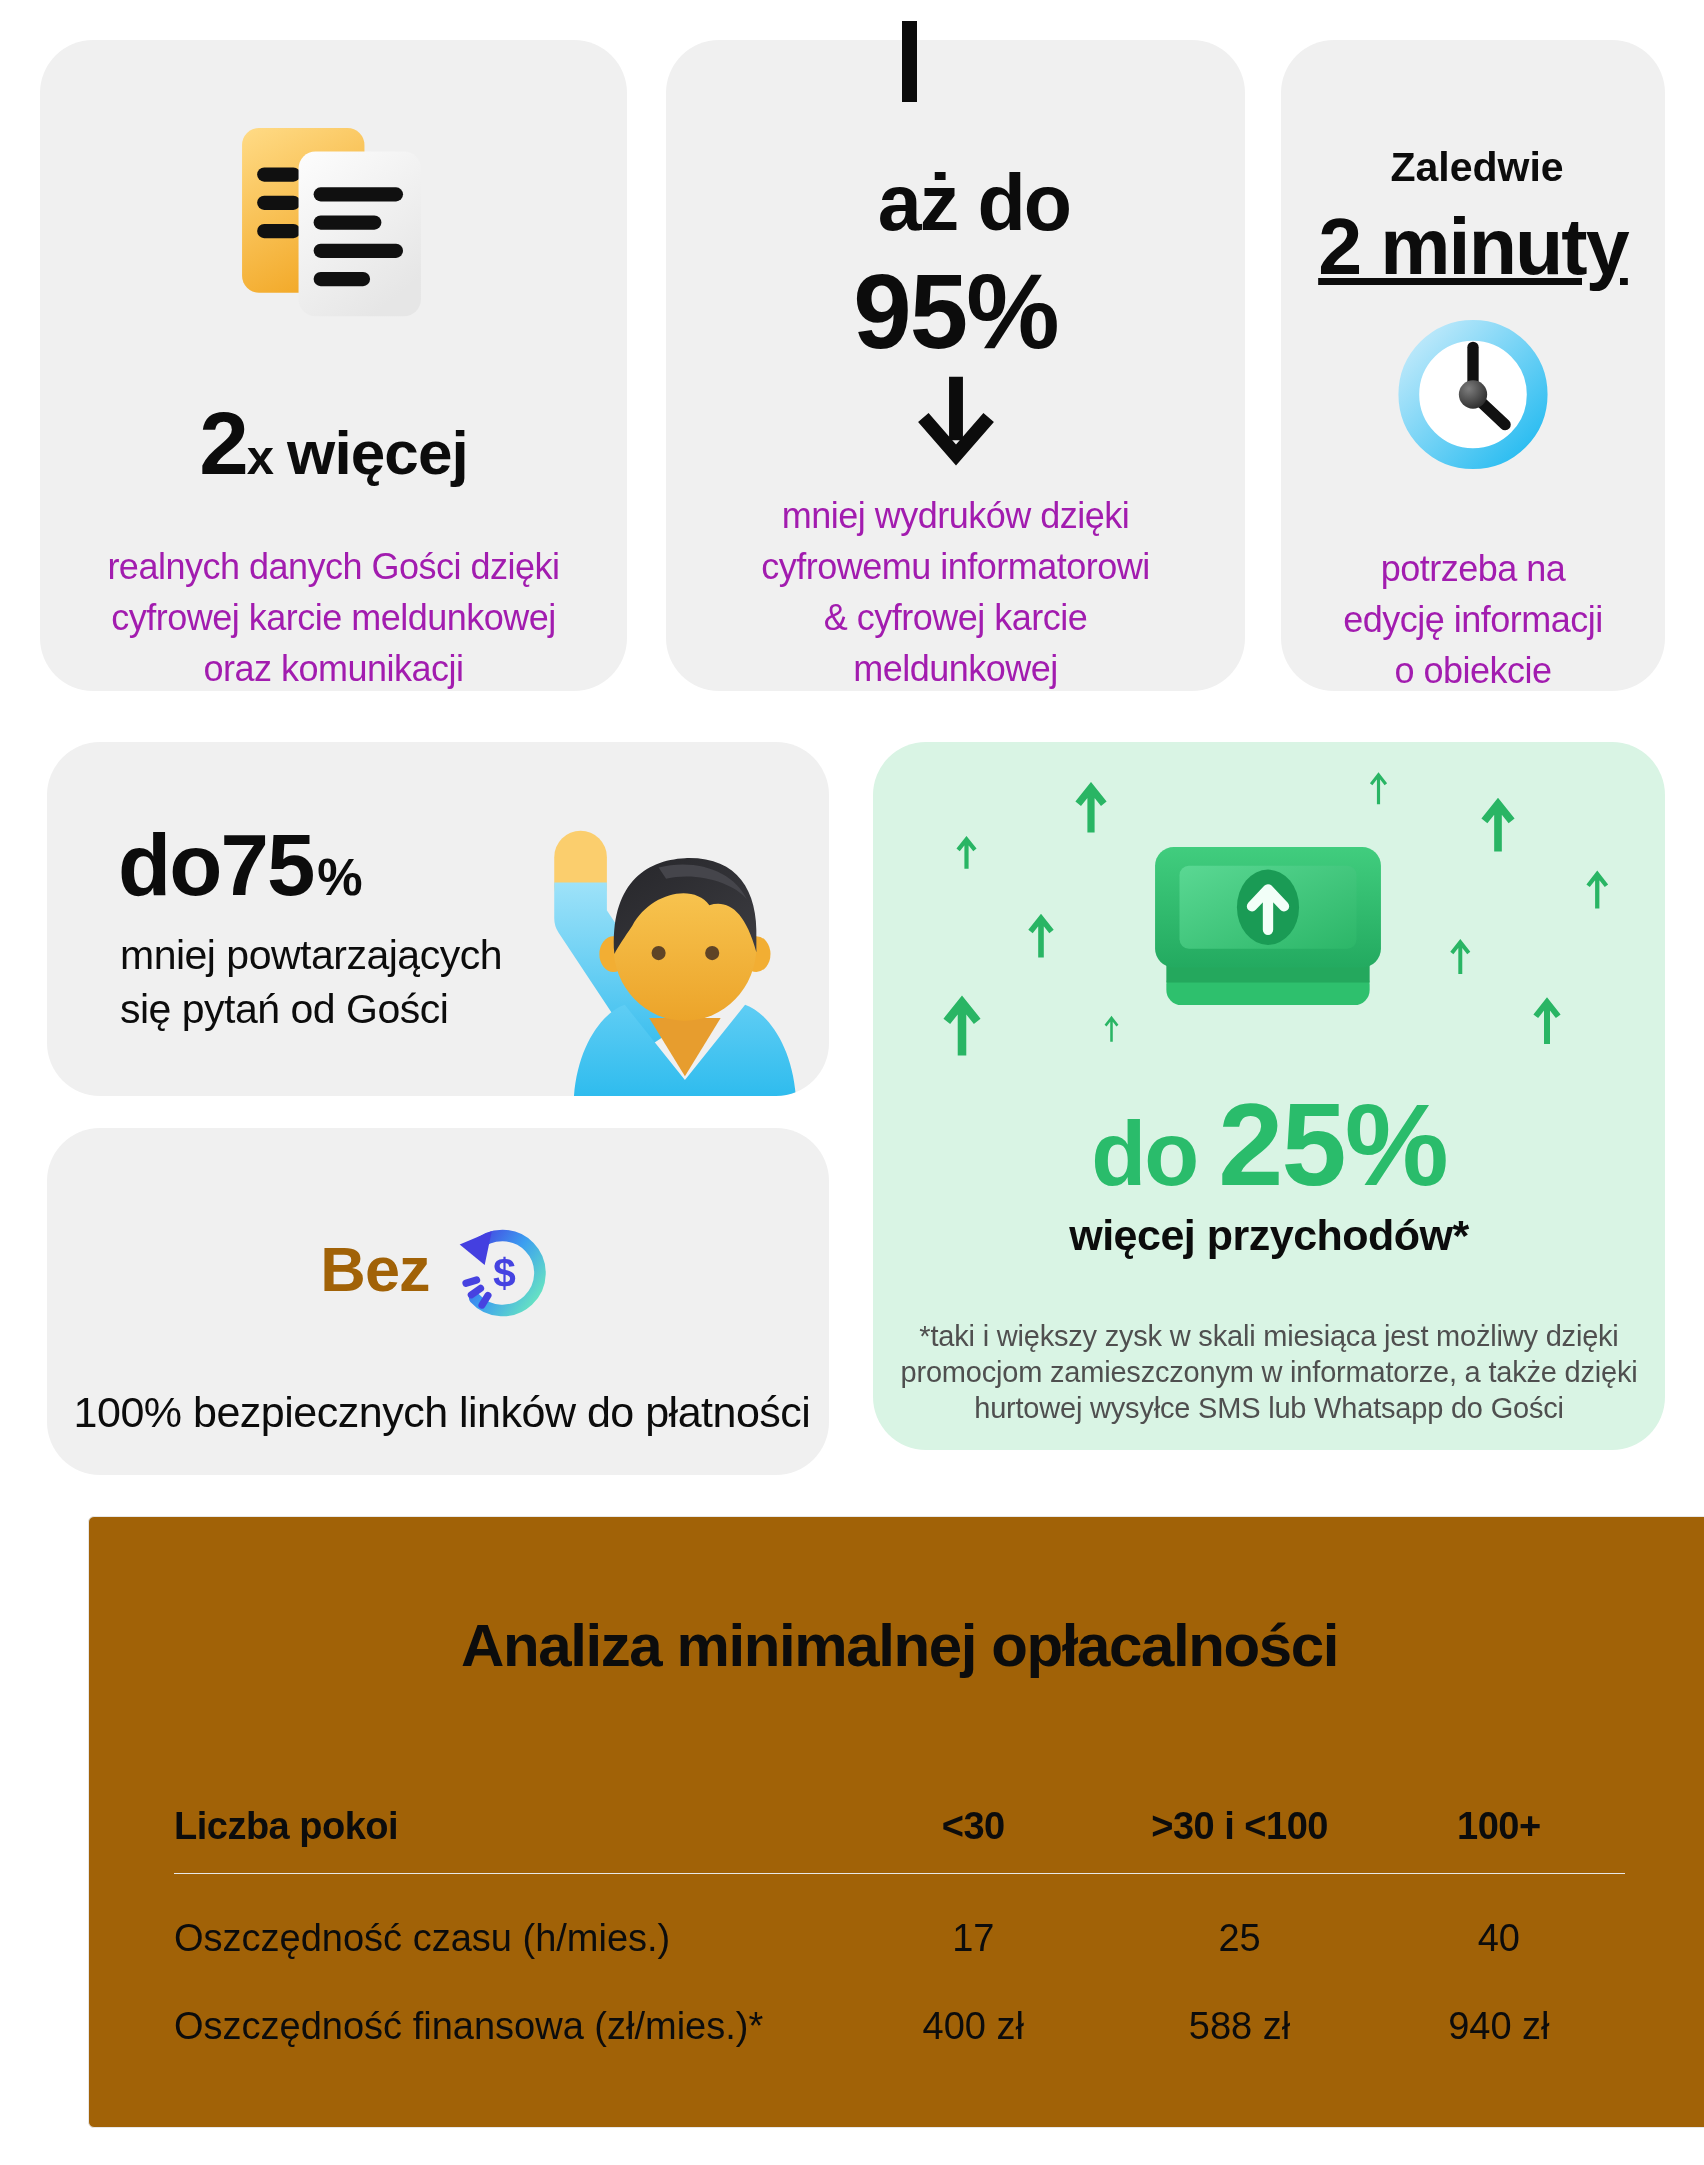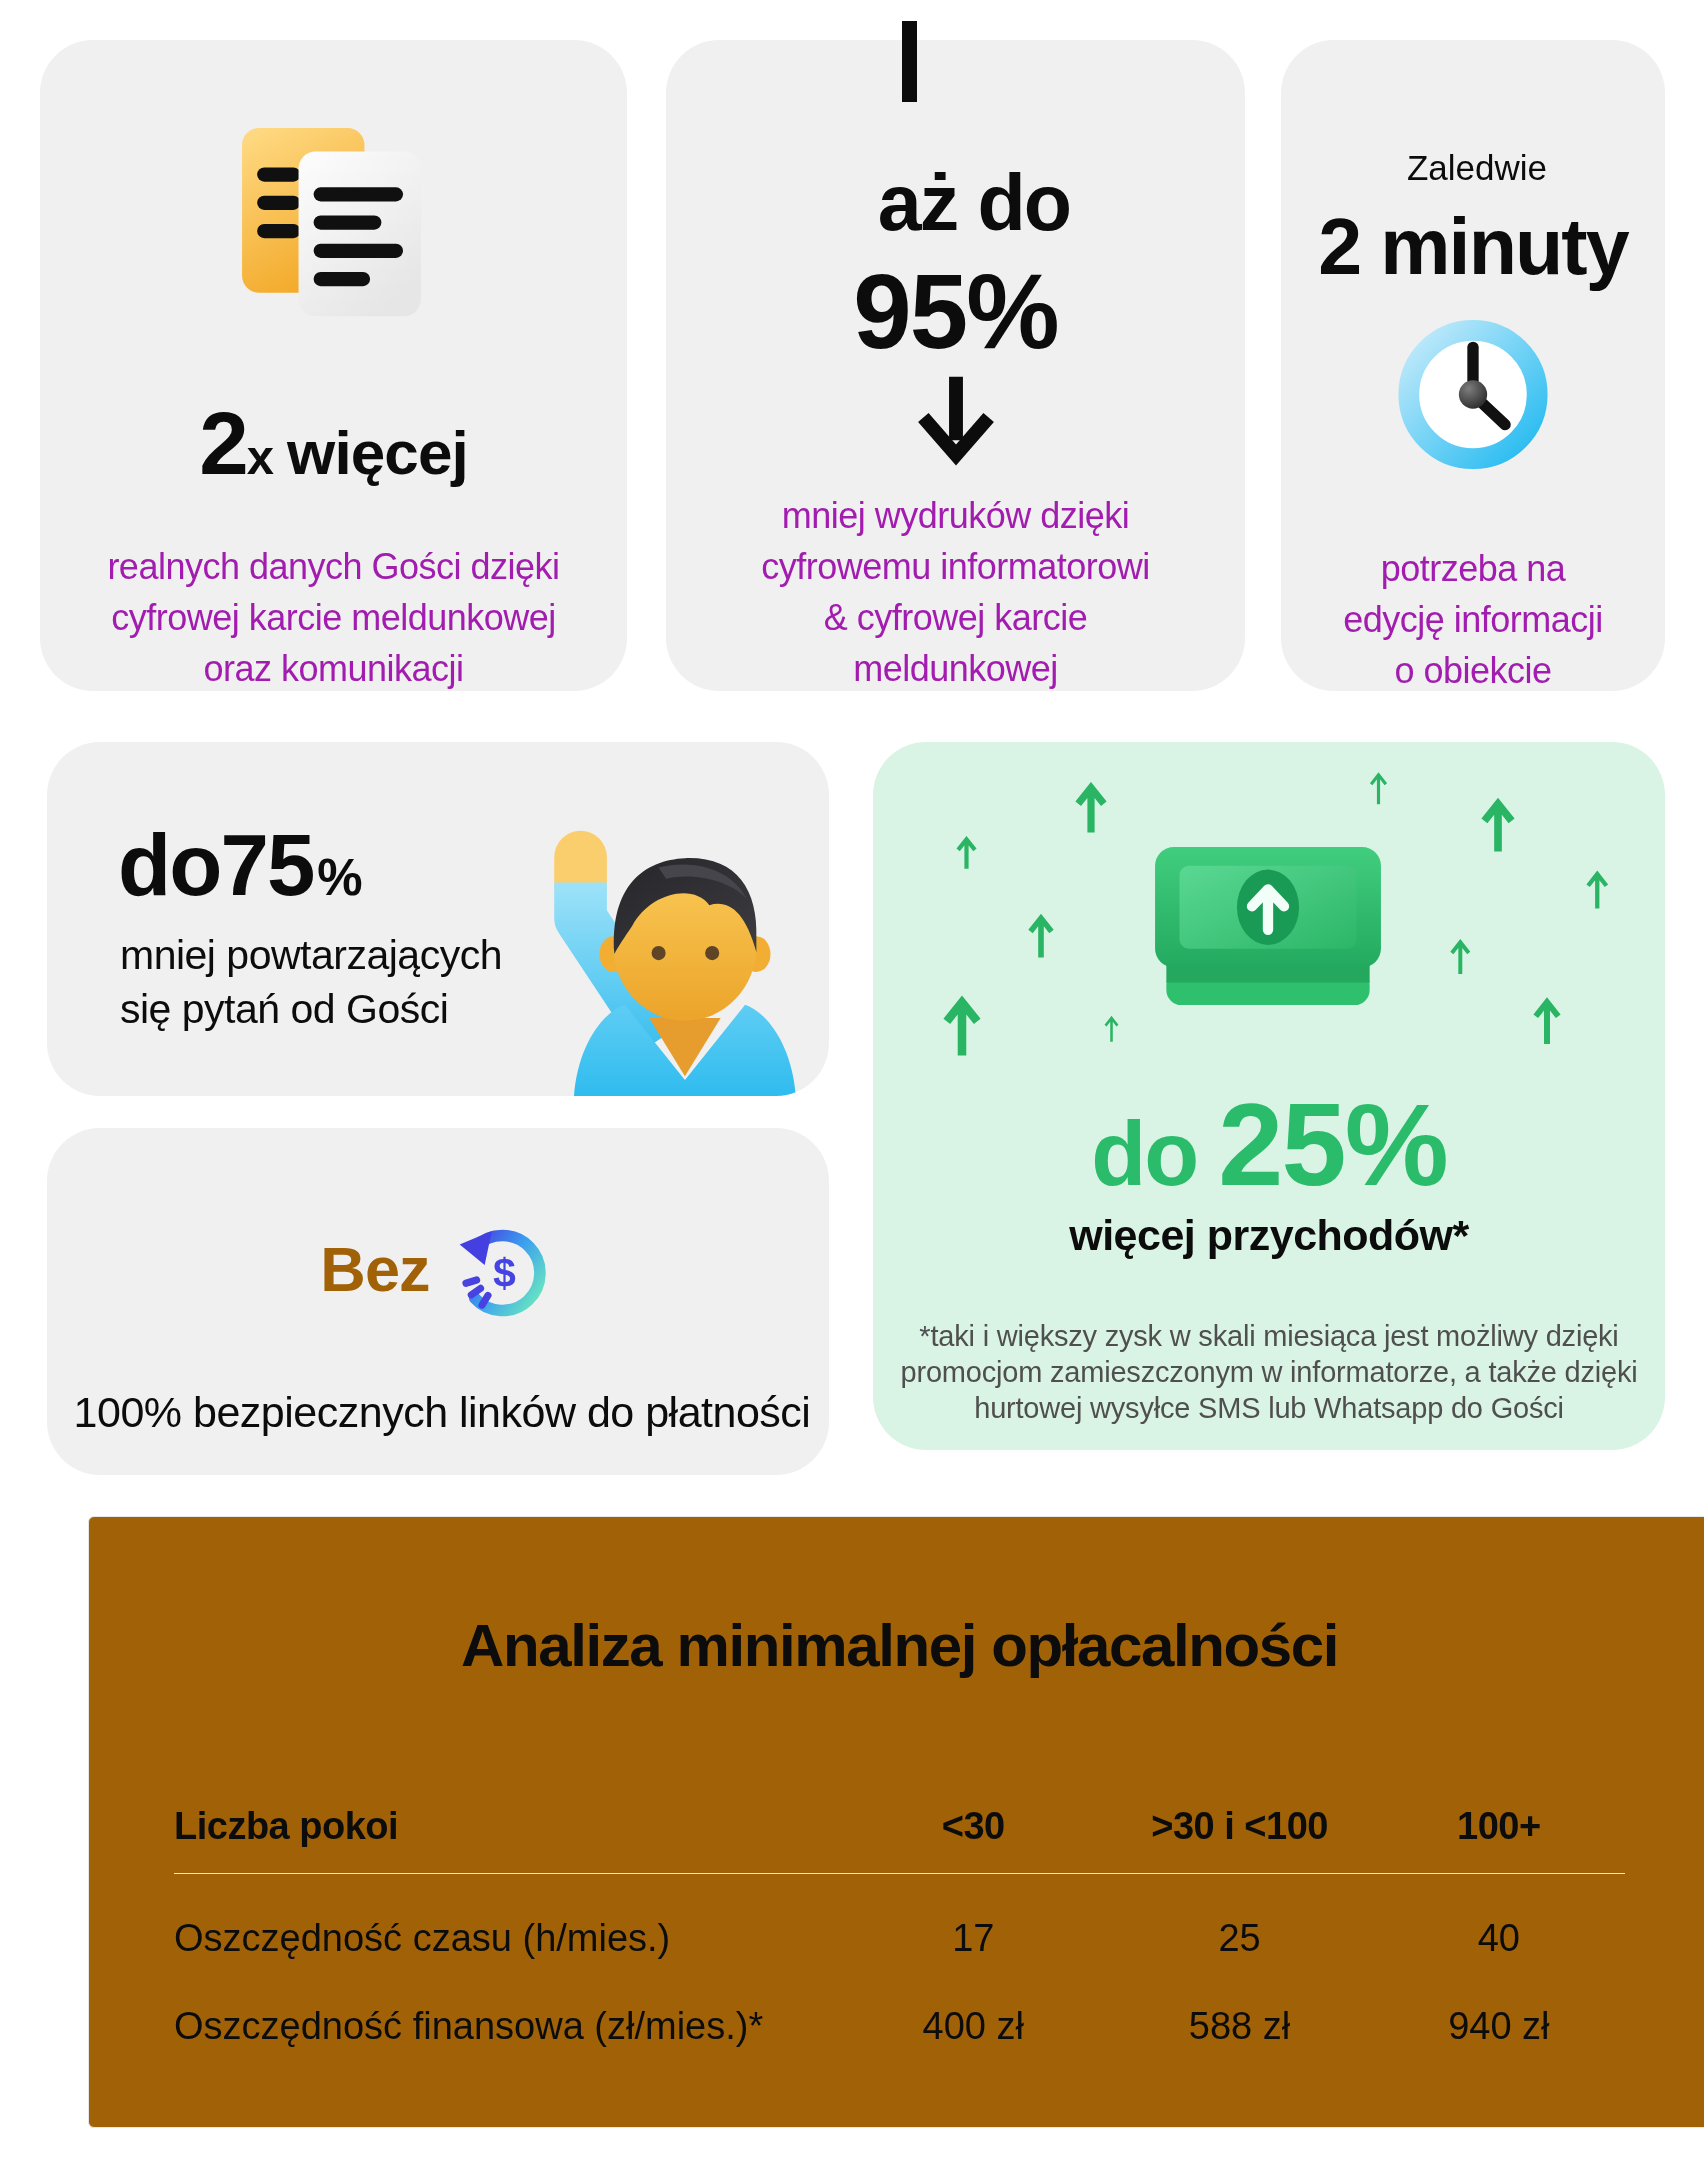--- a/index.html
+++ b/index.html
@@ -20,22 +20,22 @@
   .t-mult{font-size:49px;font-weight:700;}
   .t-rest{font-size:62px;font-weight:700;letter-spacing:-0.9px;margin-left:13px;}
   .c1-body{top:501px;}
   
   .tail-bar{left:902px;top:21px;width:15px;height:81px;background:#0b0b0b;}
   .c2-prefix{top:119px;font-size:79px;font-weight:700;line-height:87px;letter-spacing:-1.9px;margin-left:37px;}
   .c2-value{top:215px;font-size:105px;font-weight:700;line-height:113px;letter-spacing:-1.9px;}
   .c2-arrow{top:335px;left:50%;transform:translateX(-50%);}
   .c2-body{top:450px;}
   
-  .c3-prefix{top:104px;font-size:35px;font-weight:400;line-height:47px;margin-left:8px;}
-  .c3-value{top:164px;font-size:79px;font-weight:700;line-height:85px;letter-spacing:-1.9px;}
+  .c3-prefix{top:104px;font-size:41px;font-weight:700;line-height:47px;margin-left:8px;}
+  .c3-value{top:164px;font-size:79px;font-weight:700;line-height:85px;letter-spacing:-1.9px;text-decoration:underline;}
   .c3-clock{top:279px;left:50%;transform:translateX(-50%);}
   .c3-body{top:503px;}
   
   .c4-title{left:71px;top:73px;display:flex;align-items:baseline;}
   .c4-big{font-size:87px;font-weight:700;letter-spacing:-1.9px;}
   .c4-pct{font-size:51px;font-weight:700;margin-left:3.8px;}
   .c4-body{left:73px;top:186px;font-size:41px;line-height:54px;font-weight:500;letter-spacing:-0.5px;}
   .c4-person{left:461px;top:71px;}
   
   .up-arrow{position:absolute;}

